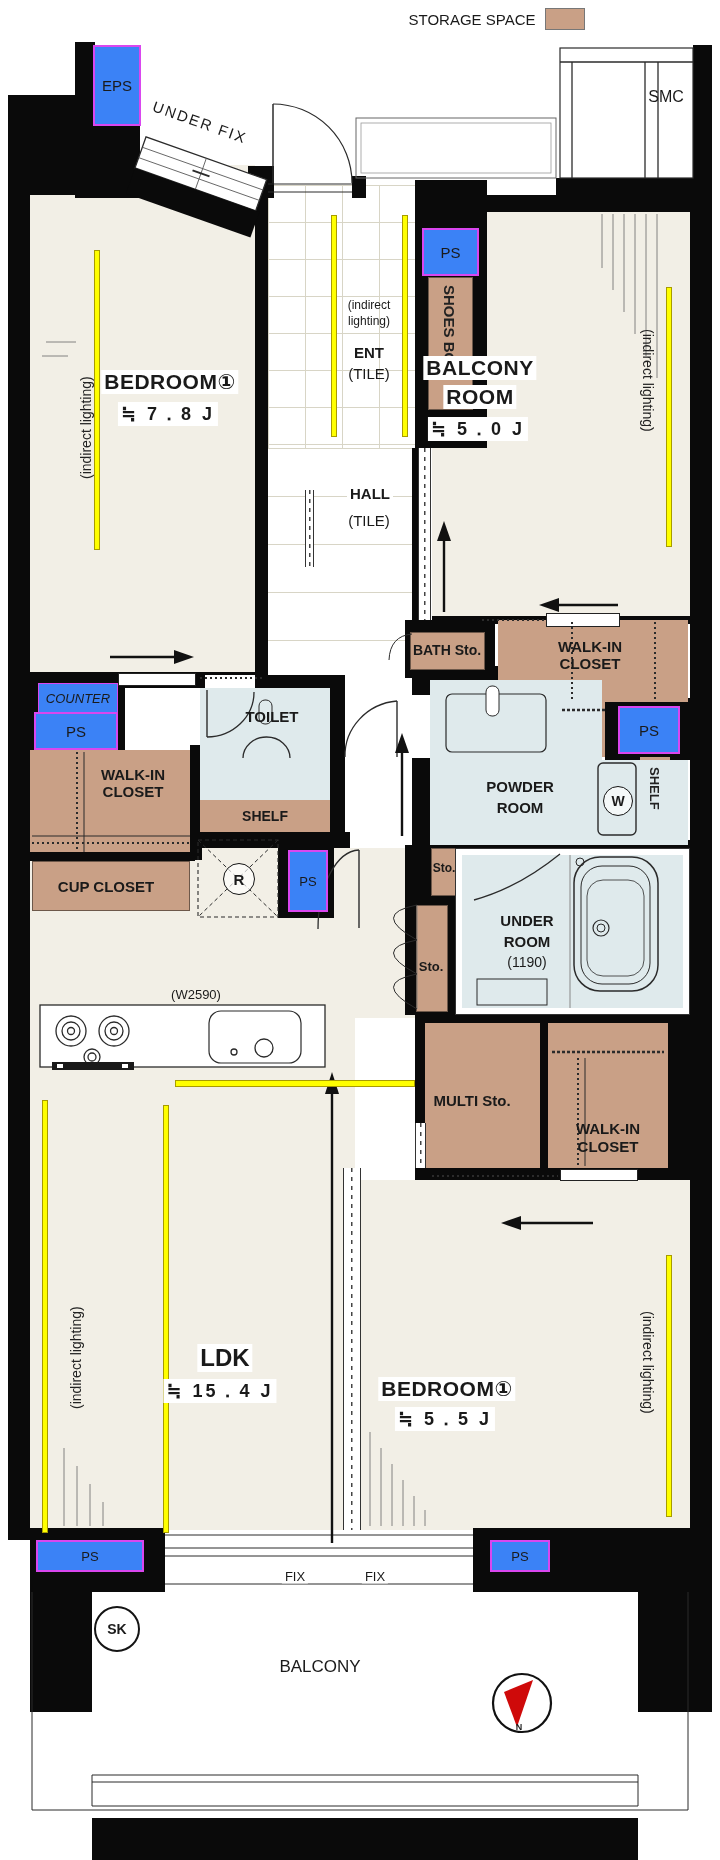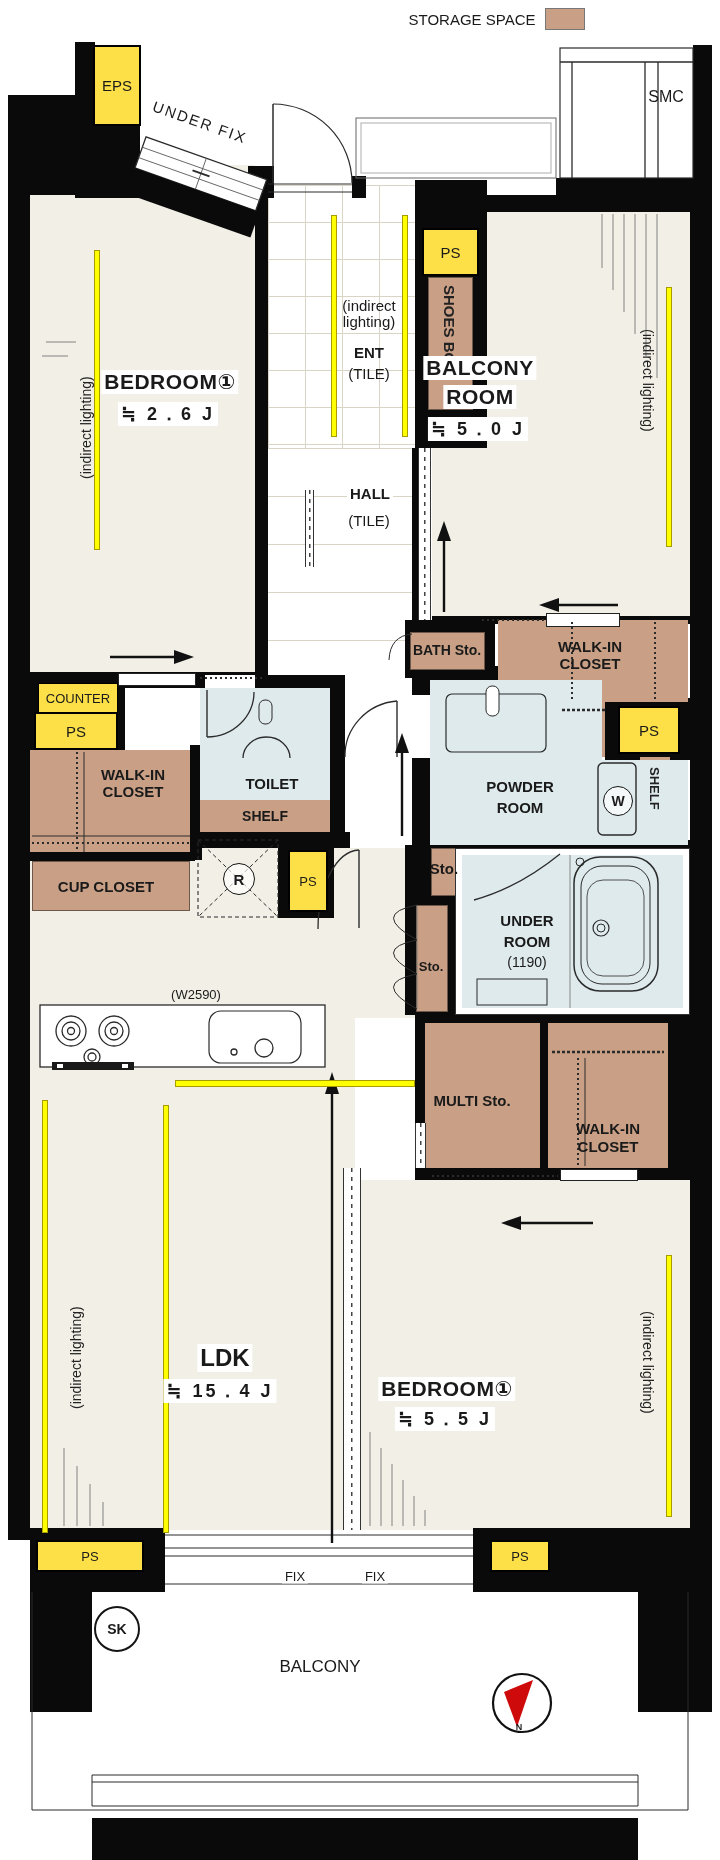--- a/index.html
+++ b/index.html
@@ -3,31 +3,31 @@
 <meta charset="utf-8">
 <style>
   html,body{margin:0;padding:0;background:#fff;}
   #plan{position:relative;width:720px;height:1860px;background:#ffffff;
         font-family:"Liberation Sans","DejaVu Sans",sans-serif;overflow:hidden;color:#1a1a1a;}
   .wall{position:absolute;background:#0a0a0a;}
   .room{position:absolute;background:#f2efe6;}
   .tan{position:absolute;background:#c9a086;}
   .blue{position:absolute;background:#dfeaec;}
   .whitefill{position:absolute;background:#ffffff;}
-  .box{position:absolute;background:#fde047;border:2px solid #000000;display:flex;align-items:center;justify-content:center;font-size:15px;}
-  .box.thin{border-width:1.5px;}
+  .box{position:absolute;background:#3b82f6;border:2px solid #d946ef;display:flex;align-items:center;justify-content:center;font-size:15px;}
+  .box.thin{border-width:1.5px;font-style:italic;}
   .ybar{position:absolute;background:#ffff00;border:1px solid #a89c00;box-sizing:border-box;}
   .lbl{position:absolute;white-space:nowrap;color:#1a1a1a;}
   .ctr{transform:translate(-50%,-50%);}
   .bg{background:#ffffff;padding:0 3px;}
   .rm{font-size:21px;font-weight:600;letter-spacing:0.5px;}
   .sz{font-size:18px;font-weight:600;letter-spacing:3px;}
   .md{font-size:15px;font-weight:600;}
   .sm{font-size:13px;font-weight:600;}
-  .xs{font-size:15px;font-weight:600;}
+  .xs{font-size:12px;font-weight:600;}
   .vl{position:absolute;width:0;height:0;}
   .vl>span{display:inline-block;white-space:nowrap;transform-origin:0 0;font-size:14px;color:#222;}
   .vl.ccw>span{transform:rotate(-90deg);}
   .vl.cw>span{transform:rotate(90deg);}
   .grid-ent{position:absolute;background:#fff;
     background-image:linear-gradient(#d8d5c6 1px,transparent 1px),linear-gradient(90deg,#d8d5c6 1px,transparent 1px);
     background-size:37px 37px;}
   .grid-hall{position:absolute;background:#fff;
     background-image:linear-gradient(#d8d5c6 1px,transparent 1px);background-size:100% 48px;}
   .winv{position:absolute;background:#fff;border-left:1.3px solid #333;border-right:1.3px solid #333;box-sizing:border-box;
@@ -300,37 +300,37 @@
   <div class="lbl ctr" style="left:150px;top:122px;transform:translate(-50%,-50%) rotate(19.5deg);transform-origin:center;font-size:15px;letter-spacing:2px;margin-left:50px;">UNDER FIX</div>
 
   <div class="lbl ctr xs" style="left:369px;top:305px;font-weight:400;">(indirect</div>
   <div class="lbl ctr xs" style="left:369px;top:321px;font-weight:400;">lighting)</div>
   <div class="lbl ctr md" style="left:369px;top:352px;">ENT</div>
   <div class="lbl ctr md" style="left:369px;top:373px;font-weight:400;">(TILE)</div>
 
   <div class="vl cw" style="left:458px;top:285px;"><span style="font-size:15px;font-weight:600;">SHOES BOX</span></div>
 
   <div class="lbl ctr rm bg" style="left:170px;top:382px;">BEDROOM①</div>
-  <div class="lbl ctr sz bg" style="left:168px;top:414px;">≒ 2．6 J</div>
+  <div class="lbl ctr sz bg" style="left:168px;top:414px;">≒ 7．8 J</div>
   <div class="vl ccw" style="left:78px;top:478px;"><span>(indirect lighting)</span></div>
 
   <div class="lbl ctr rm bg" style="left:480px;top:368px;">BALCONY</div>
   <div class="lbl ctr rm bg" style="left:480px;top:397px;">ROOM</div>
   <div class="lbl ctr sz bg" style="left:478px;top:429px;">≒ 5．0 J</div>
   <div class="vl cw" style="left:656px;top:328px;"><span>(indirect lighting)</span></div>
 
   <div class="lbl ctr md bg" style="left:370px;top:493px;">HALL</div>
   <div class="lbl ctr md bg" style="left:369px;top:520px;font-weight:400;">(TILE)</div>
   <div class="lbl ctr sm" style="left:447px;top:650px;font-size:14px;">BATH Sto.</div>
   <div class="lbl ctr md" style="left:590px;top:646px;">WALK-IN</div>
   <div class="lbl ctr md" style="left:590px;top:663px;">CLOSET</div>
 
   <div class="lbl ctr md" style="left:133px;top:774px;">WALK-IN</div>
   <div class="lbl ctr md" style="left:133px;top:791px;">CLOSET</div>
-  <div class="lbl ctr md" style="left:272px;top:783px;">TOILET</div>
+  <div class="lbl ctr md" style="left:272px;top:716px;">TOILET</div>
   <div class="lbl ctr sm" style="left:265px;top:816px;font-size:14px;">SHELF</div>
 
   <div class="lbl ctr md" style="left:520px;top:786px;">POWDER</div>
   <div class="lbl ctr md" style="left:520px;top:807px;">ROOM</div>
   <div class="vl cw" style="left:662px;top:765px;"><span style="font-size:13px;font-weight:600;">SHELF</span></div>
 
   <div class="lbl ctr md" style="left:106px;top:886px;">CUP CLOSET</div>
 
   <div class="lbl ctr xs" style="left:444px;top:868px;">Sto.</div>
   <div class="lbl ctr sm" style="left:431px;top:966px;">Sto.</div>

